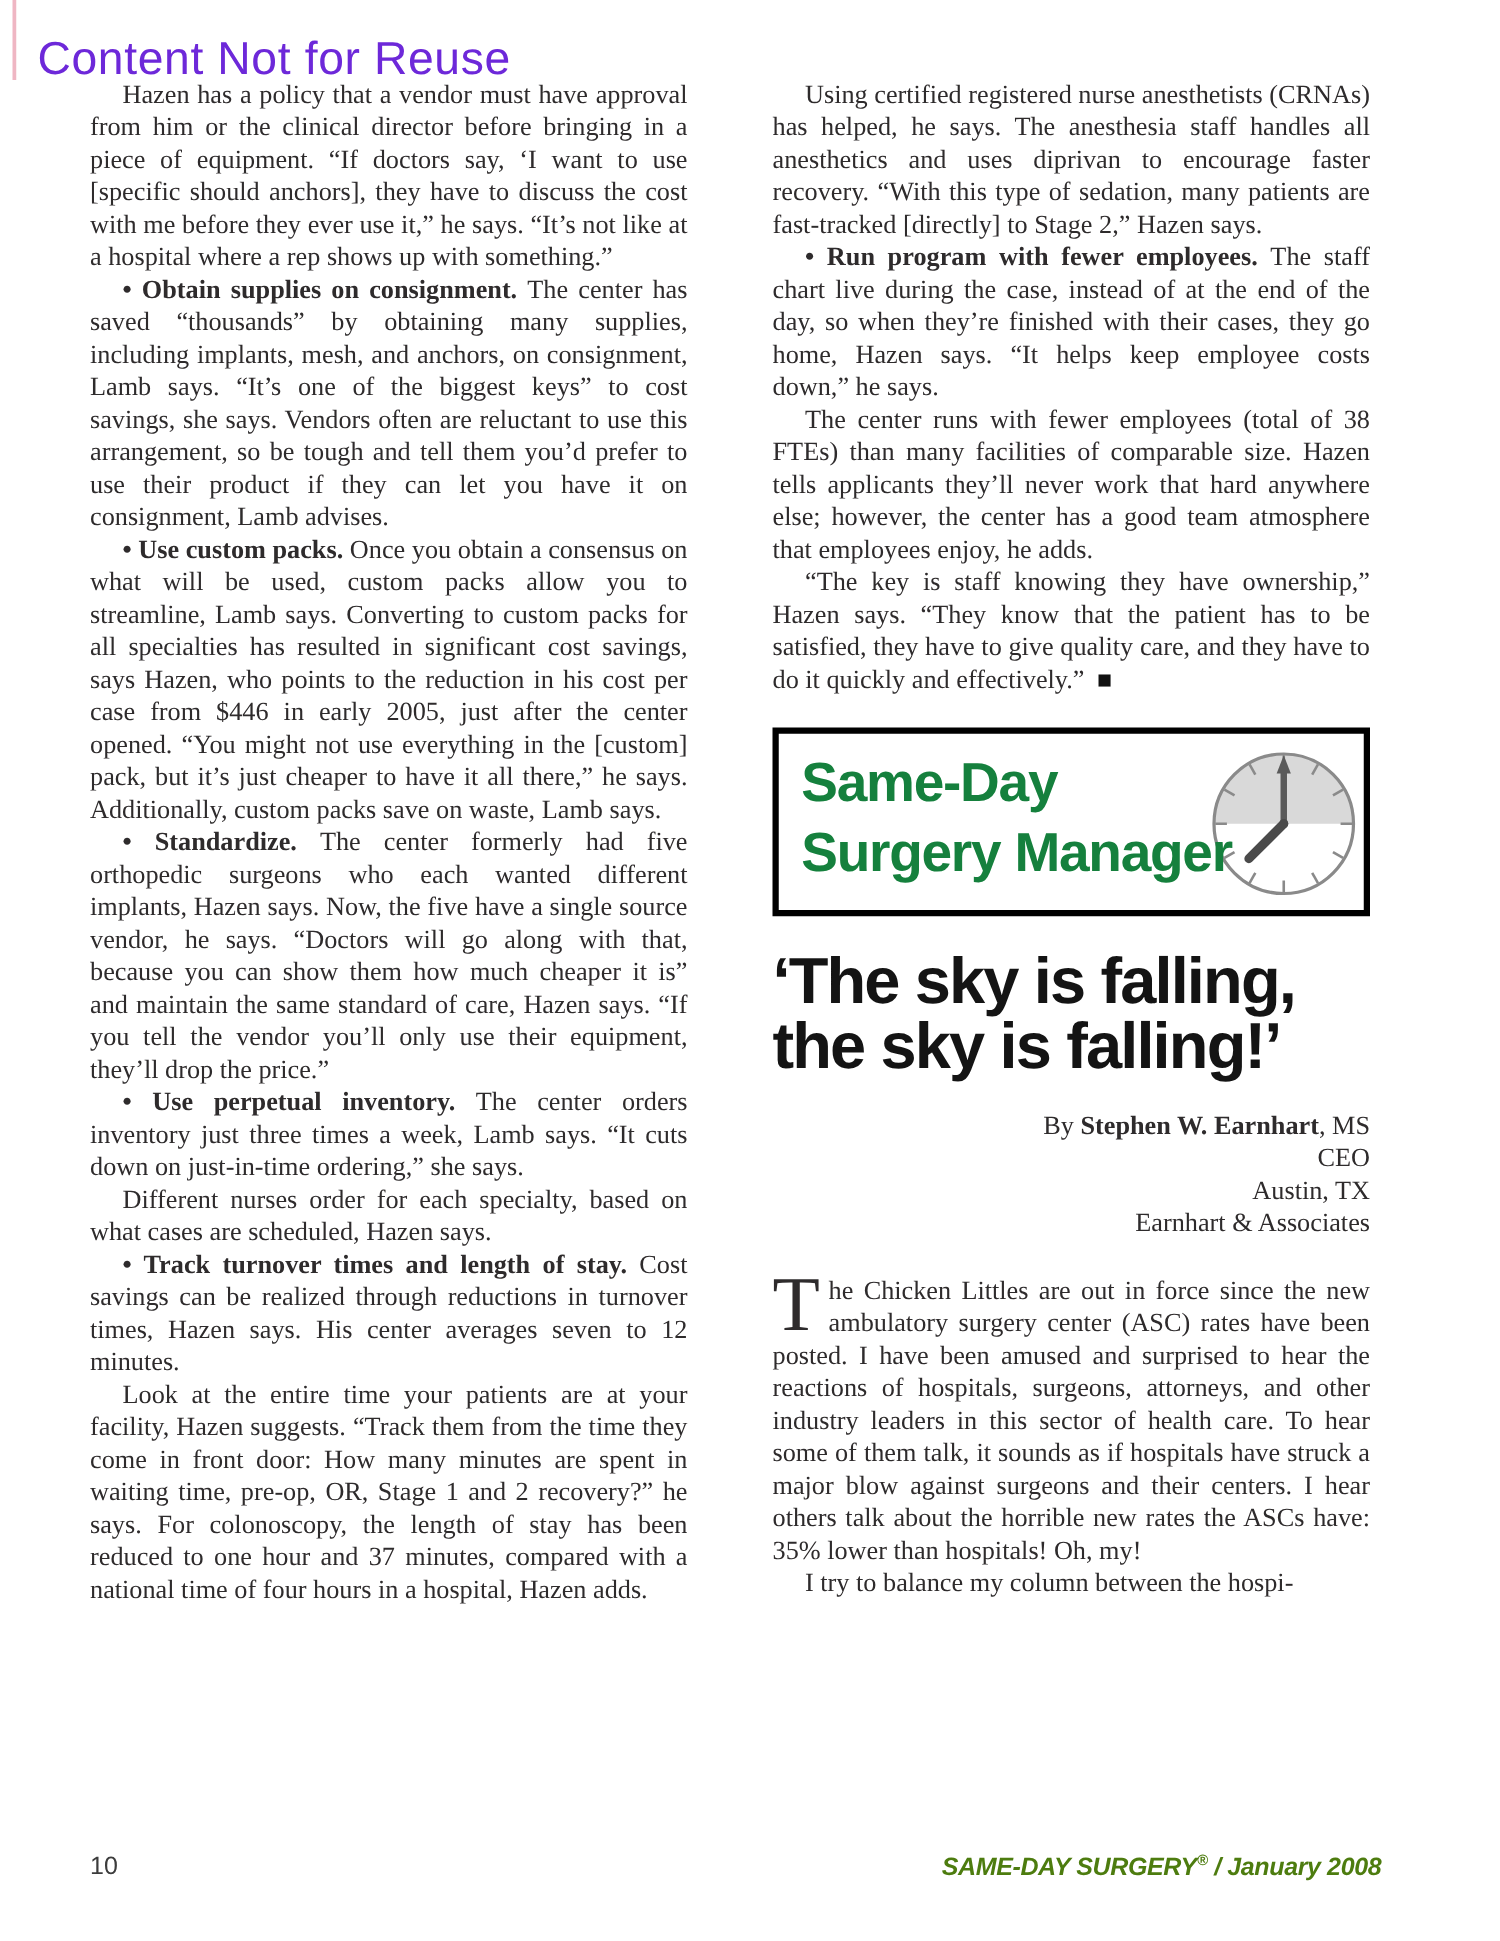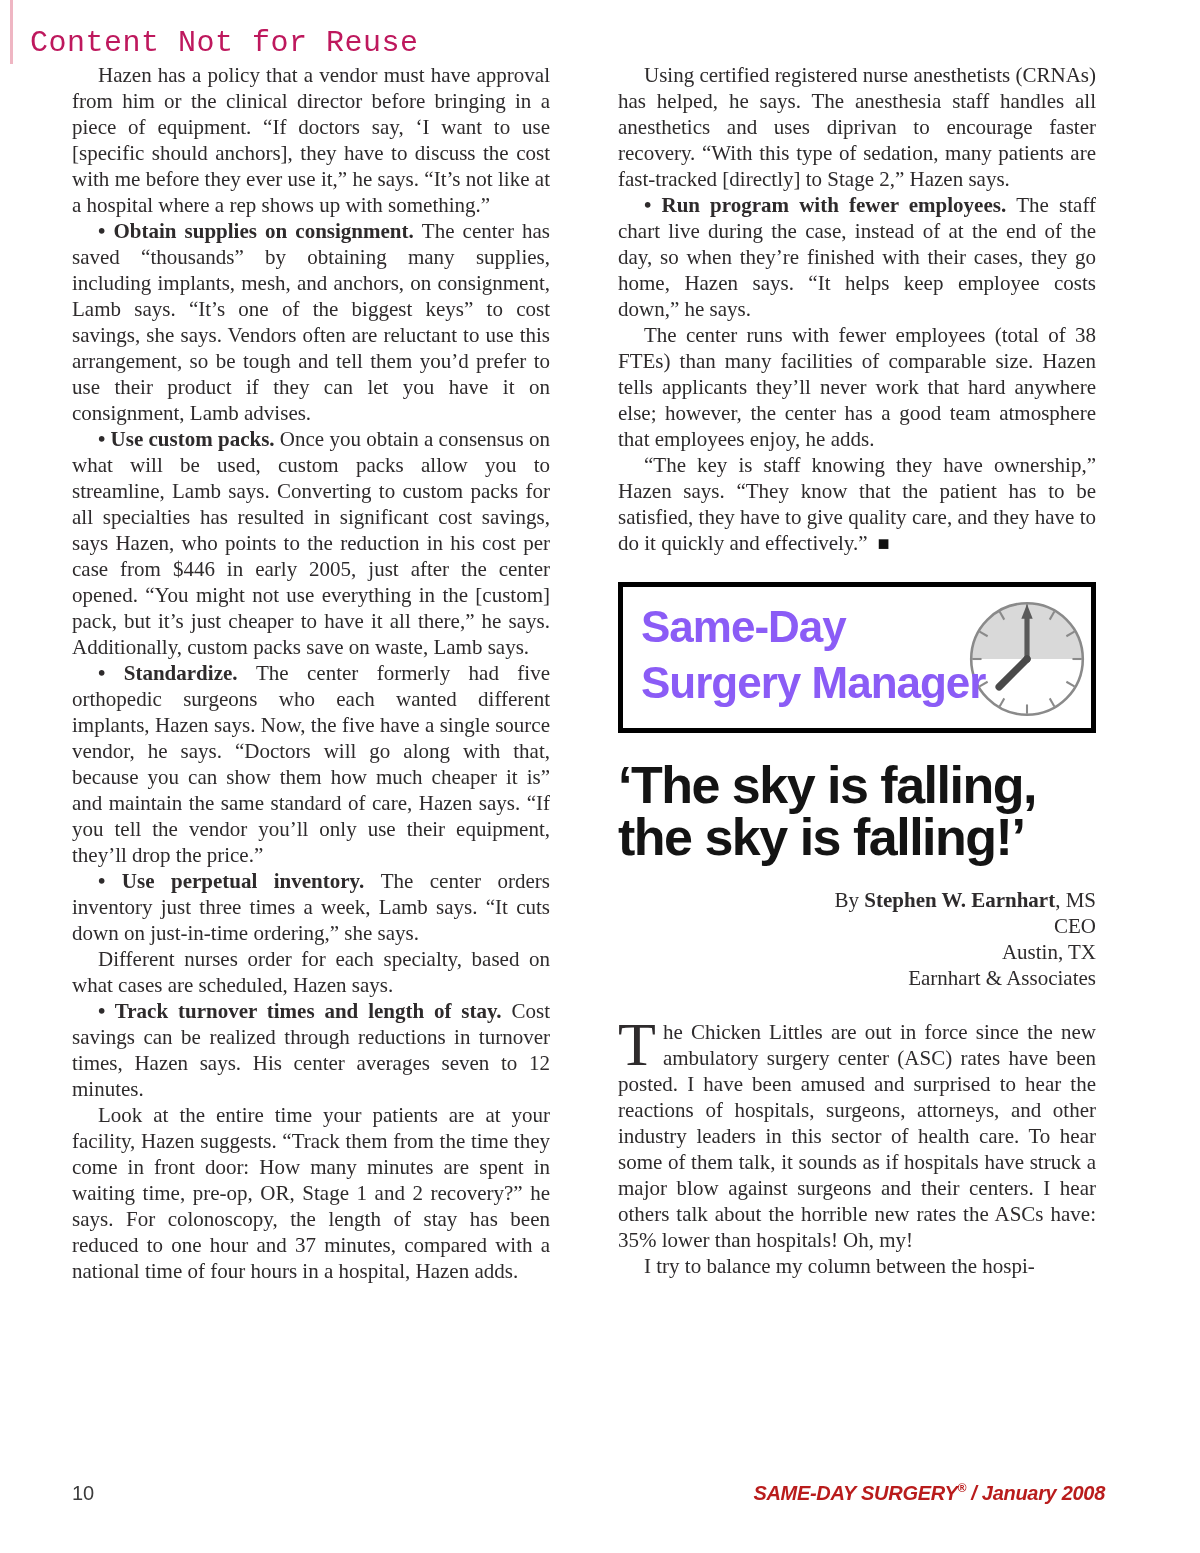--- a/index.html
+++ b/index.html
@@ -14,23 +14,23 @@
   }
   .edge-mark {
     position: absolute;
     left: 10px; top: 0;
     width: 3px; height: 64px;
     background: #efb6c3;
   }
   .watermark {
     position: absolute;
     left: 30px; top: 26px;
-    font-family: Liberation Mono, monospace;
-    font-size: 30px;
-    color: #be185d;
+    font-family: Liberation Sans, sans-serif;
+    font-size: 37px;
+    color: #6d28d9;
     letter-spacing: 0.5px;
   }
   .col {
     position: absolute;
     top: 62px;
     width: 478px;
     font-size: 21px;
     line-height: 26px;
     text-align: justify;
   }
@@ -56,21 +56,21 @@
   }
   .logo-text {
     position: relative;
     z-index: 2;
     padding: 12px 0 0 18px;
     font-family: "Liberation Sans", sans-serif;
     font-weight: bold;
     font-size: 44px;
     line-height: 56px;
     letter-spacing: -1px;
-    color: #8b5cf6;
+    color: #15803d;
     text-align: left;
   }
   .clock {
     position: absolute;
     right: 2px; top: 10px;
     z-index: 1;
   }
   .headline {
     margin: 0 0 24px 0;
     font-family: "Liberation Sans", sans-serif;
@@ -103,21 +103,21 @@
     color: #3c3c3c;
     text-align: center;
   }
   .footer-journal {
     position: absolute;
     right: 95px; top: 1481px;
     font-family: "Liberation Sans", sans-serif;
     font-style: italic;
     font-weight: bold;
     font-size: 20px;
-    color: #b91c1c;
+    color: #4d7c0f;
     letter-spacing: -0.3px;
   }
   .footer-journal .reg {
     font-size: 12px;
     vertical-align: super;
   }
   .footer-journal .issue { font-weight: bold; }
 </style>
 </head>
 <body>

